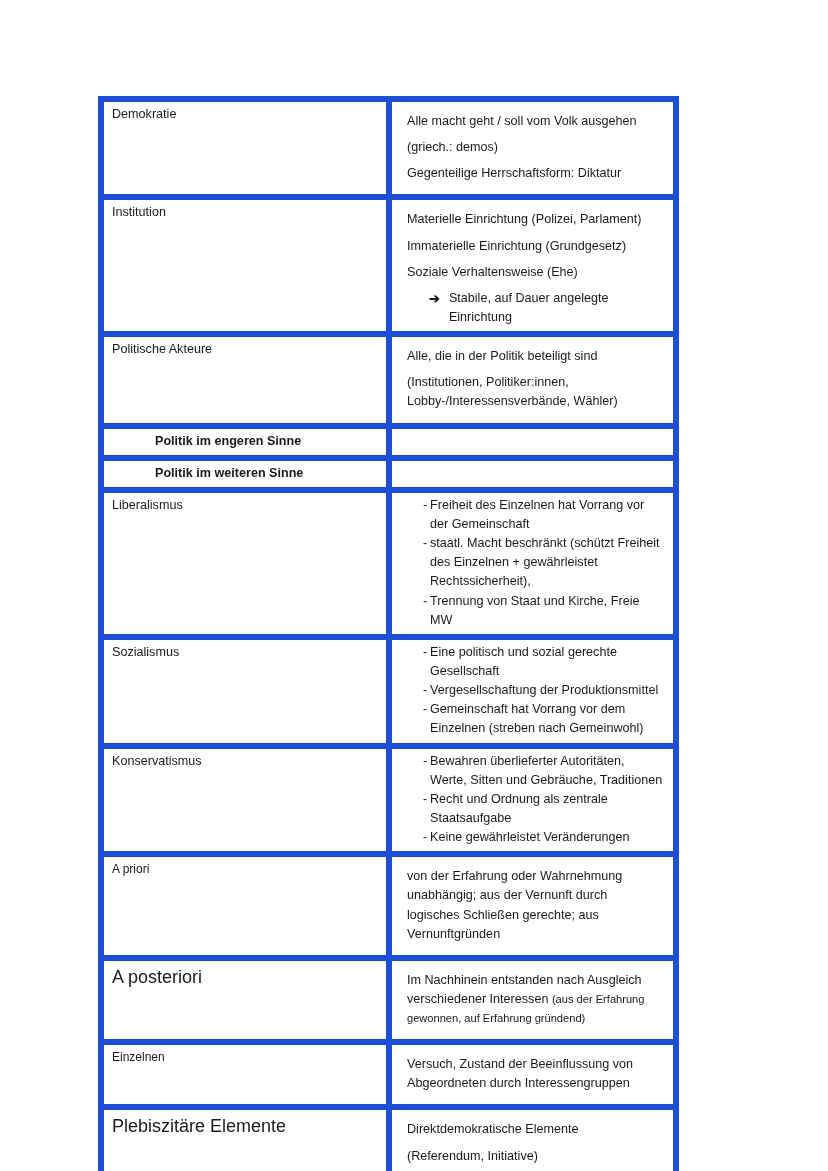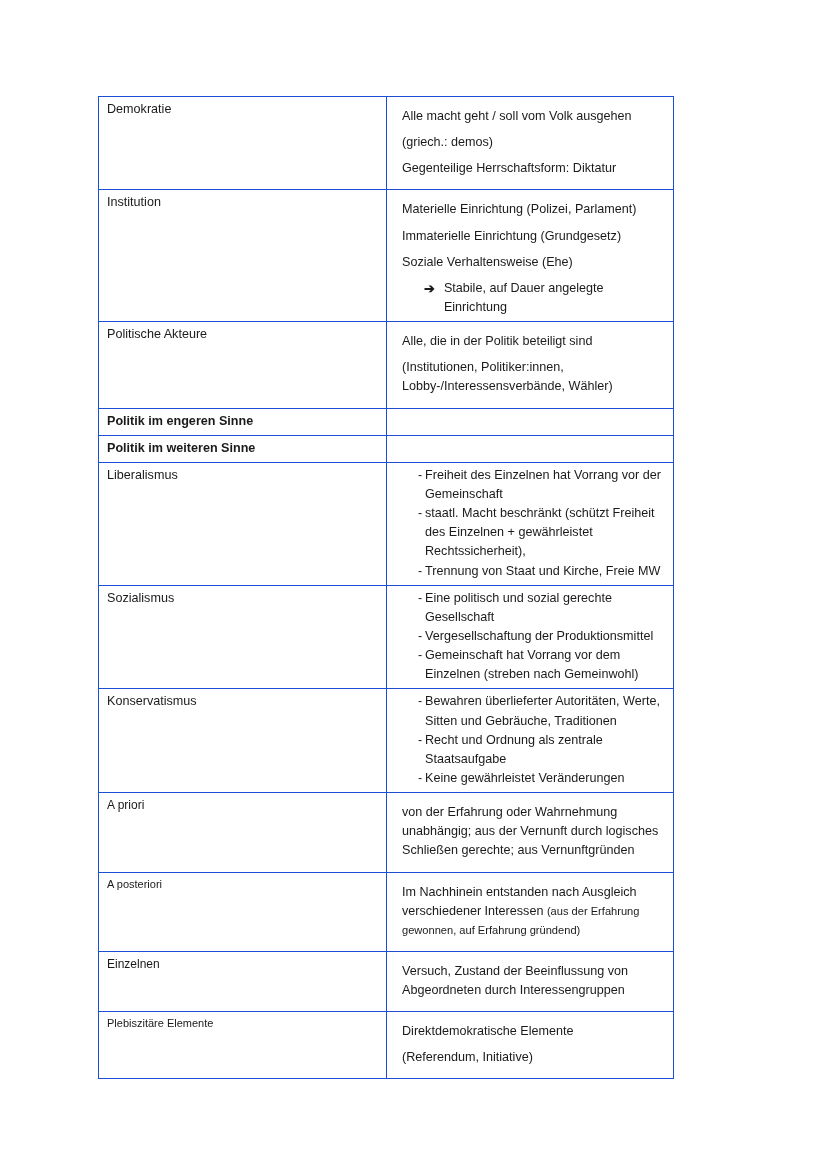--- a/index.html
+++ b/index.html
@@ -29,44 +29,44 @@
     top: 96px;
     width: 575px;
     border-collapse: collapse;
     table-layout: fixed;
   }
 
   #glossary-table col.c-term { width: 288px; }
   #glossary-table col.c-def  { width: 287px; }
 
   #glossary-table td {
-    border: 1px solid #1d4ed8;
+    border: 6px solid #1d4ed8;
     vertical-align: top;
     padding: 3px 7px 4px 8px;
     font-size: 12.6px;
     line-height: 1.52;
     color: #1a1a1a;
   }
 
   
   .term {
     font-size: 12.6px;
     line-height: 1.52;
     white-space: nowrap;
   }
-  .term.bold { font-weight: bold; }
+  .term.bold { font-weight: bold; margin-left: 43px; }
 
   
   .def p {
     margin: 7px;
   }
 
   
   td.small, td.small .term { font-size: 12px; line-height: 1.5; }
-  td.mid,  td.mid  .term  { font-size: 11px; line-height: 1.5; }
+  td.mid,  td.mid  .term  { font-size: 18px; line-height: 1.5; }
 
   .sub {
     font-size: 11.1px;
   }
 
   
   .arrow-item {
     display: flex;
     gap: 9px;
     padding-left: 29px;

